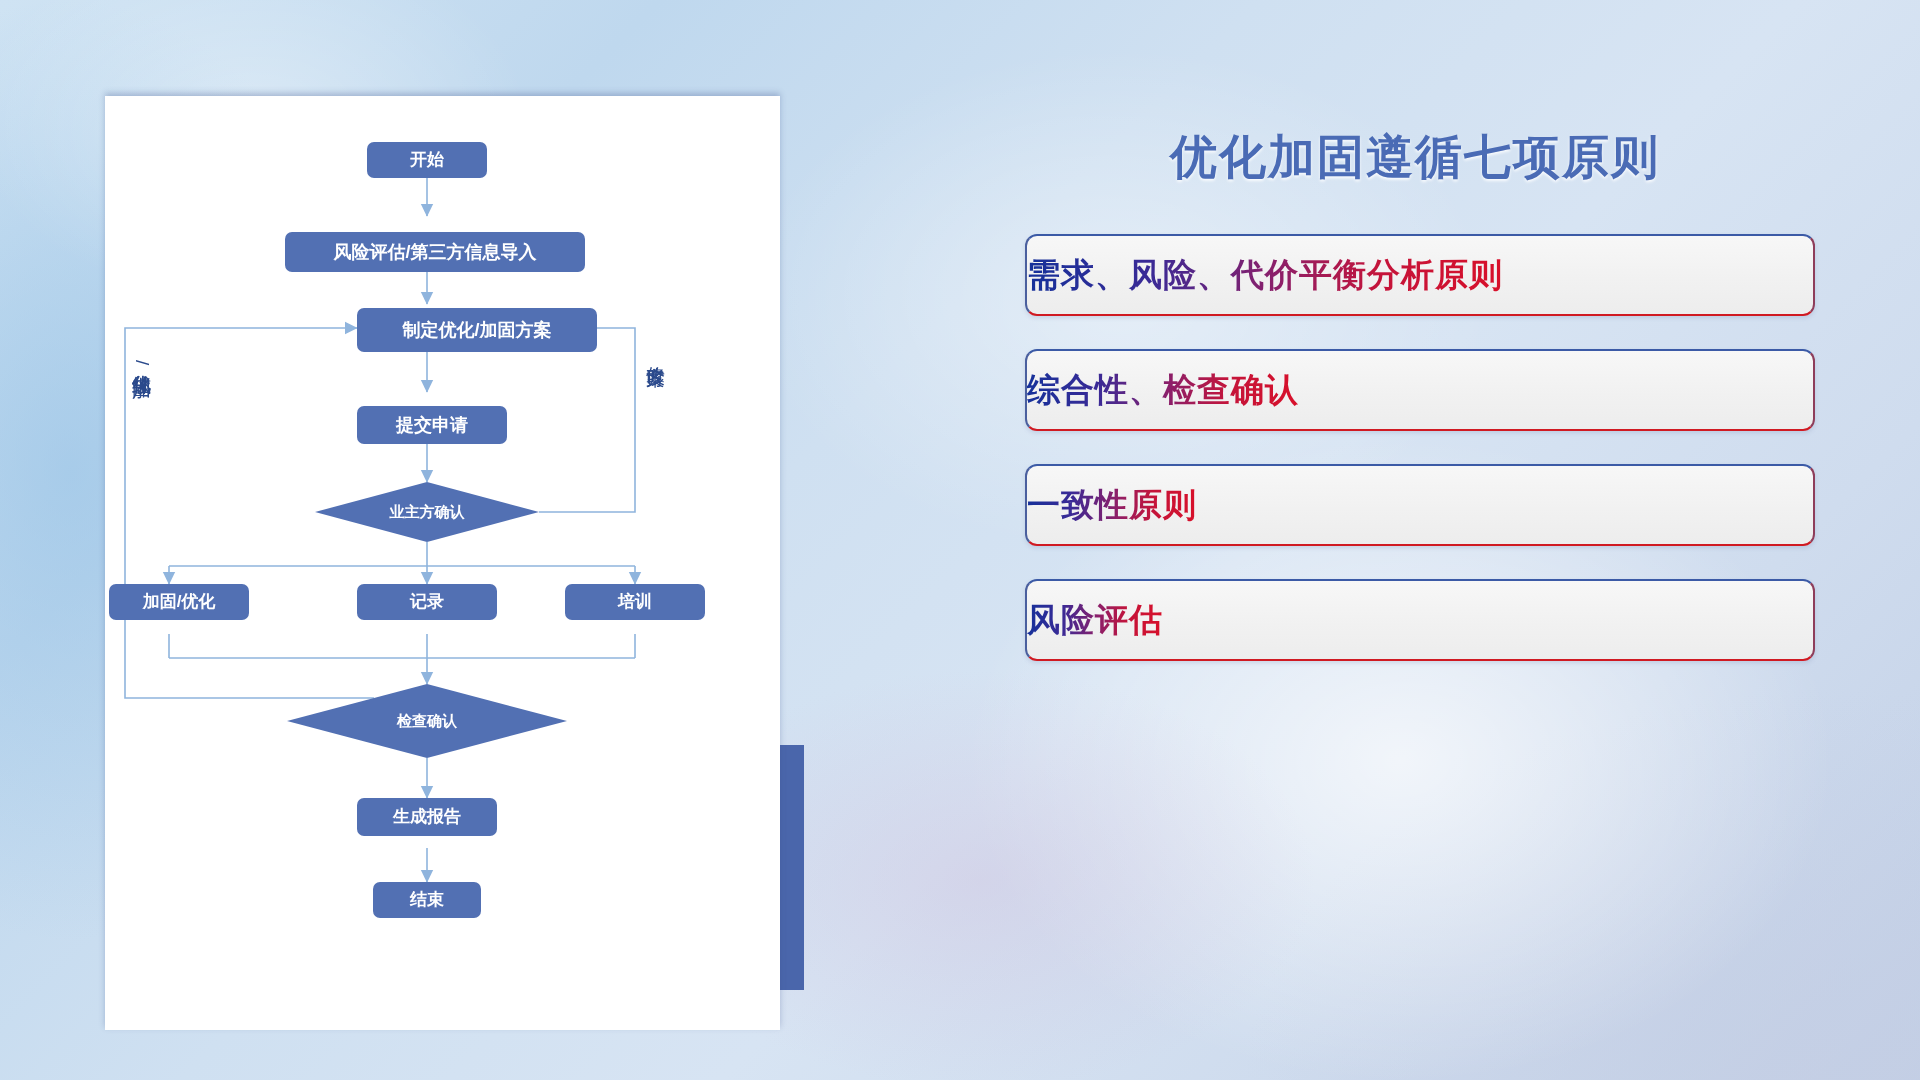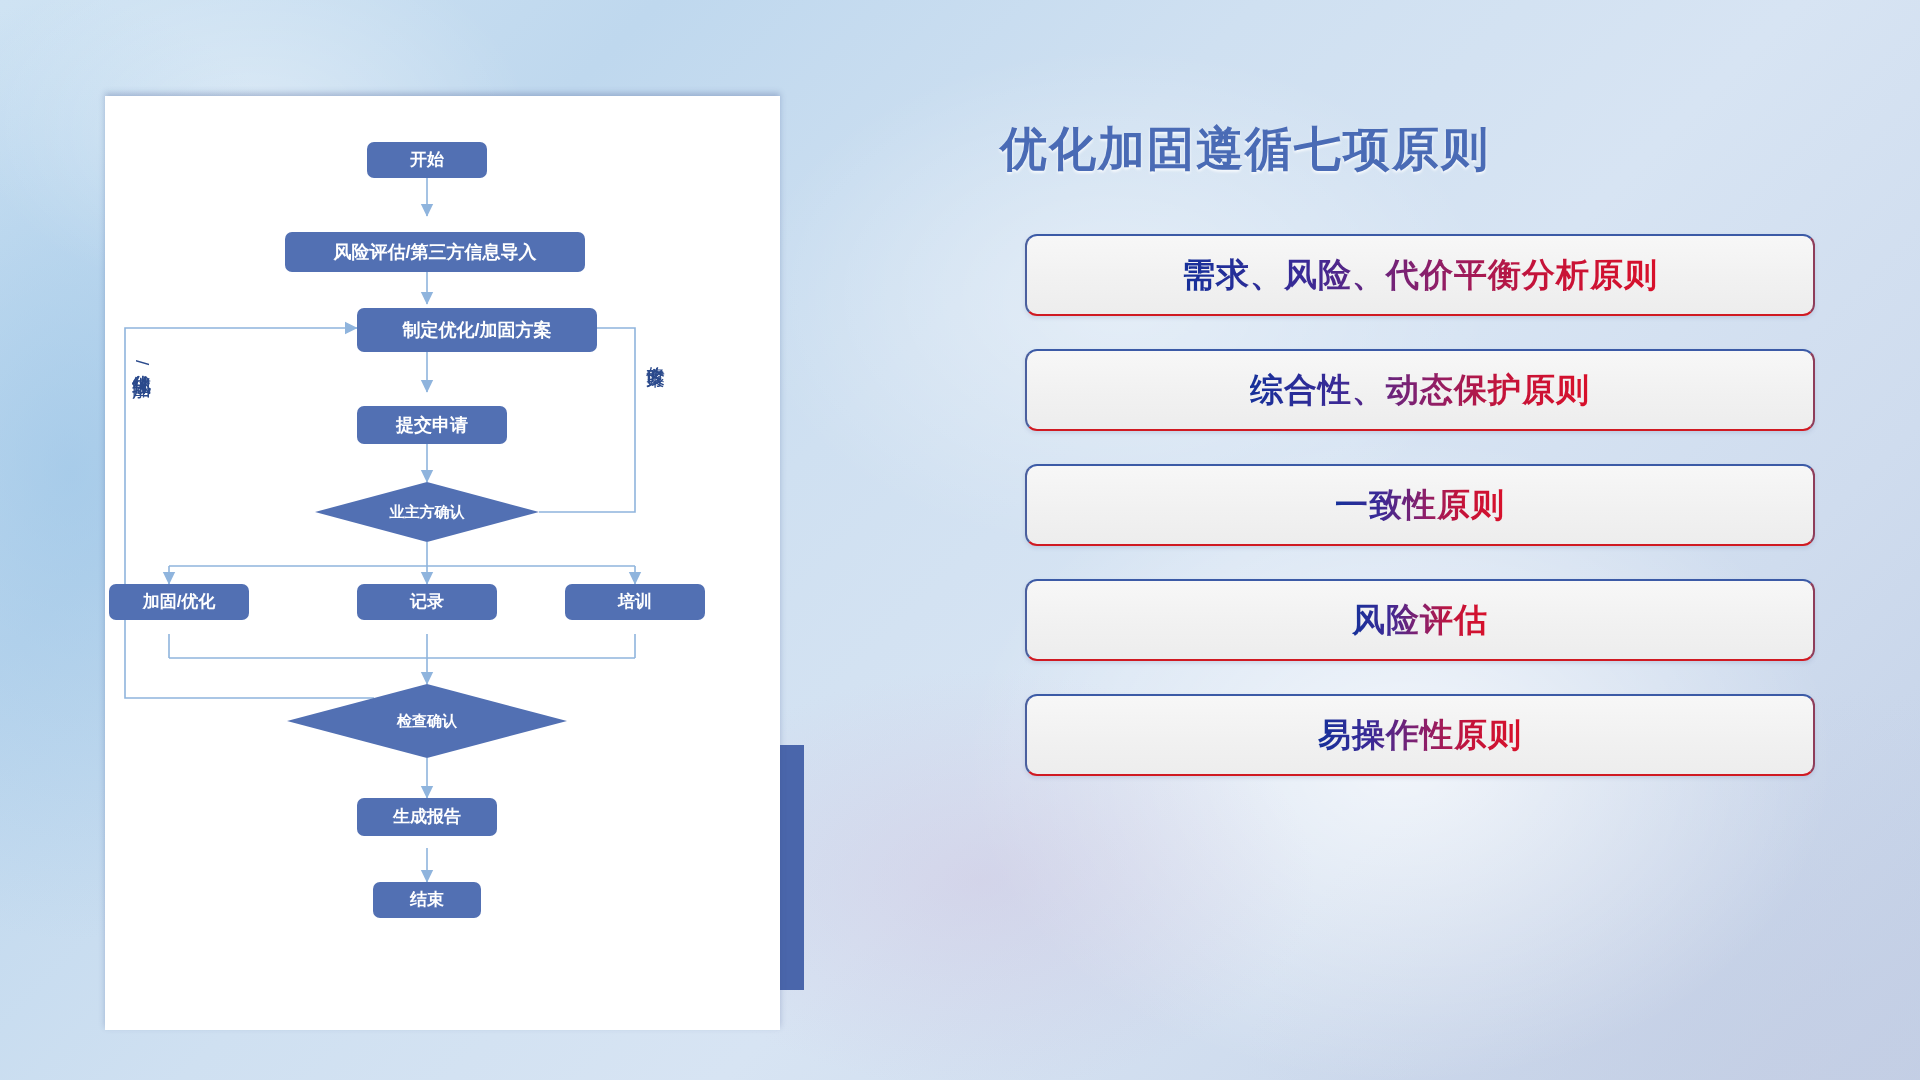--- a/index.html
+++ b/index.html
@@ -47,40 +47,40 @@
   .vlabel{
     fill:#2b4a8c;font-family:"Liberation Sans","DejaVu Sans",sans-serif;
     font-weight:400;font-size:19px;
   }
 
   
   #right-panel{
     position:absolute;left:1000px;top:96px;width:830px;height:890px;
   }
   #panel-title{
-    position:absolute;left:0;top:22px;width:830px;
-    text-align:left;
+    position:absolute;left:0;top:30px;width:830px;
+    text-align:center;
     font-size:47px;font-weight:700;letter-spacing:2px;
     color:#4a6bb5;
     text-shadow:0 2px 3px rgba(255,255,255,.85);
   }
   #principle-list{
     position:absolute;left:25px;top:138px;width:790px;
   }
   .principle{
     position:relative;
     height:78px;margin-bottom:33px;
     border-radius:12px;
     background:linear-gradient(180deg,#f7f7f7 0%,#f1f1f1 55%,#ededed 100%);
     border-top:2px solid #3b5aa6;
     border-left:2px solid #4a5f9e;
     border-right:2px solid #8e3d5a;
     border-bottom:2px solid #d01a22;
     box-shadow:0 2px 4px rgba(90,110,160,.18);
-    display:flex;align-items:center;justify-content:center;
+    display:flex;align-items:center;justify-content:flex-start;
   }
   .principle-text{
     font-size:33px;font-weight:700;letter-spacing:1px;
     background:linear-gradient(90deg,#16319a 0%,#3a2a96 26%,#8b1f6a 52%,#c4143a 74%,#d8102a 100%);
     -webkit-background-clip:text;background-clip:text;
     -webkit-text-fill-color:transparent;color:transparent;
     white-space:nowrap;
   }
 </style>
 </head>
@@ -197,31 +197,28 @@
 
   <div id="panel-title">优化加固遵循七项原则</div>
 
   <div id="principle-list">
 
     <div class="principle">
       <span class="principle-text">需求、风险、代价平衡分析原则</span>
     </div>
 
     <div class="principle">
-      <span class="principle-text">综合性、动态保护原则</span>
+      <span class="principle-text">综合性、检查确认</span>
     </div>
 
 
     <div class="principle">
       <span class="principle-text">一致性原则</span>
     </div>
 
     <div class="principle">
       <span class="principle-text">风险评估</span>
     </div>
 
 
-    <div class="principle">
-      <span class="principle-text">易操作性原则</span>
-    </div>
 
   </div>
 </div>
 
 </body></html>

